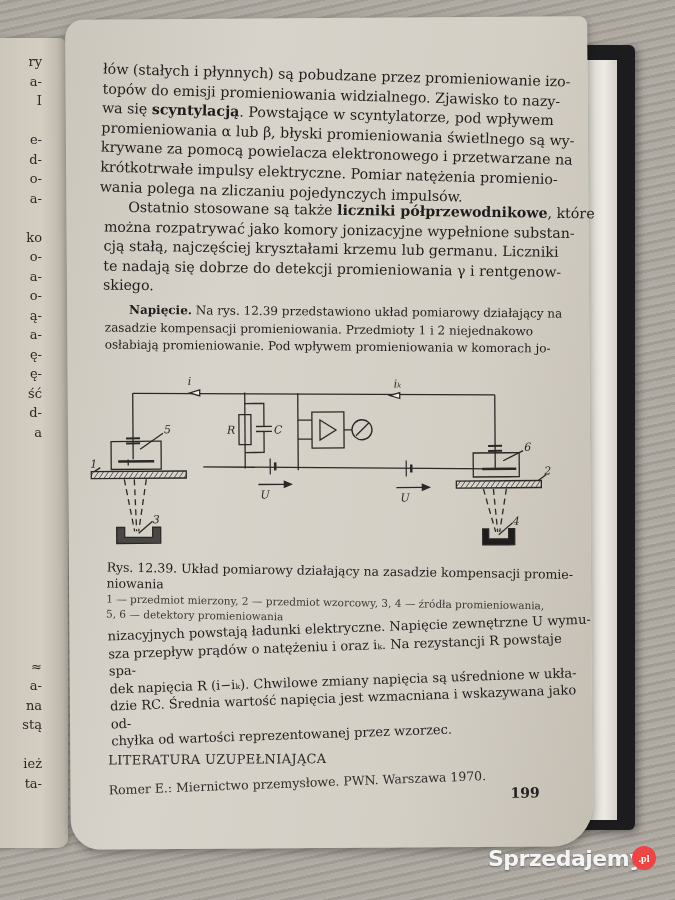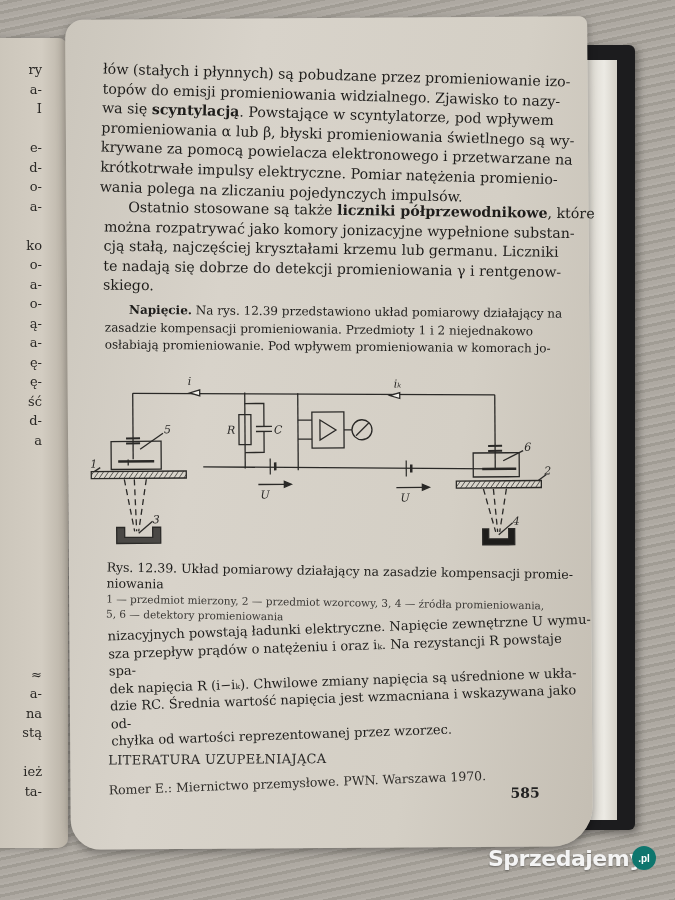--- a/index.html
+++ b/index.html
@@ -10,21 +10,21 @@
       repeating-linear-gradient(168deg, rgba(255,255,255,0.10) 0 2px, rgba(0,0,0,0.05) 2px 5px, rgba(255,255,255,0.06) 5px 9px);
     font-family: "DejaVu Serif", serif;
   }
   .table-surface { position:absolute; inset:0; }
   .left-page {
     position:absolute; left:-20px; top:38px; width:88px; height:810px;
     background: linear-gradient(90deg, #c9c3b8 0%, #d3cdc2 70%, #b8b1a5 100%);
     border-radius: 0 10px 10px 0;
     box-shadow: 2px 0 6px rgba(0,0,0,0.25);
   }
-  .left-fragments { position:absolute; left:22px; top:14px; width:40px; font-size:13px; color:#2a2825; line-height:19.5px; text-align:right;margin-top:8px; }
+  .left-fragments { position:absolute; left:22px; top:14px; width:40px; font-size:13px; color:#2a2825; line-height:19.5px; text-align:right; }
   .left-fragments div { height:19.5px; }
   .cover {
     position:absolute; left:495px; top:45px; width:140px; height:785px;
     background:#1c1c1e; border-radius:6px;
     box-shadow: 3px 3px 8px rgba(0,0,0,0.4);
   }
   .page-edge {
     position:absolute; left:585px; top:60px; width:32px; height:760px;
     background: linear-gradient(90deg, #d8d4cb, #eceae4 60%, #d5d1c8);
   }
@@ -50,21 +50,21 @@
   .page-num { position:absolute; left:440px; top:768px; font-size:14px; font-weight:bold; color:#222; }
   .diagram { position:absolute; left:20px; top:352px; width:470px; height:190px; }
   b { font-weight: bold; }
   .watermark {
     position:absolute; left:488px; top:846px;
     font-family: "DejaVu Sans", sans-serif; font-weight:bold; font-size:22px;
     color:#f4f4f4; text-shadow: 0 1px 2px rgba(0,0,0,0.4); letter-spacing:-0.5px;
   }
   .wm-dot {
     position:absolute; left:632px; top:846px; width:24px; height:24px; border-radius:50%;
-    background:#0f766e; color:#fff; font-family:Liberation Sans, sans-serif; font-size:10px; font-weight:bold;
+    background:#ef4444; color:#fff; font-family:Liberation Serif, serif; font-size:10px; font-weight:bold;
     display:flex; align-items:center; justify-content:center;
   }
 </style>
 </head>
 <body>
 
 <div class="table-surface"></div>
 
 <div class="left-page">
   <div class="left-fragments" id="left-frags">
@@ -241,17 +241,17 @@
   <div class="text-block after">
     <div>nizacyjnych powstają ładunki elektryczne. Napięcie zewnętrzne U wymu-</div>
     <div>sza przepływ prądów o natężeniu i oraz iₖ. Na rezystancji R powstaje spa-</div>
     <div>dek napięcia R (i−iₖ). Chwilowe zmiany napięcia są uśrednione w ukła-</div>
     <div>dzie RC. Średnia wartość napięcia jest wzmacniana i wskazywana jako od-</div>
     <div>chyłka od wartości reprezentowanej przez wzorzec.</div>
   </div>
 
   <div class="lit-heading">LITERATURA UZUPEŁNIAJĄCA</div>
   <div class="lit-ref">Romer E.: Miernictwo przemysłowe. PWN. Warszawa 1970.</div>
-  <div class="page-num">585</div>
+  <div class="page-num">199</div>
 </div>
 
 <div class="watermark">Sprzedajemy</div>
 <div class="wm-dot">.pl</div>
 
 </body></html>

